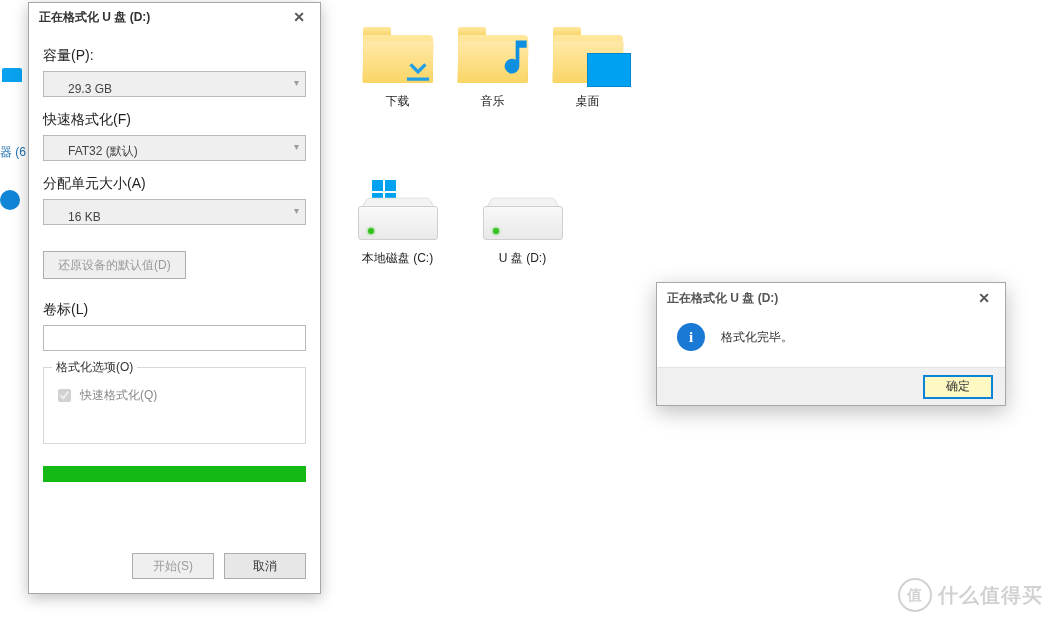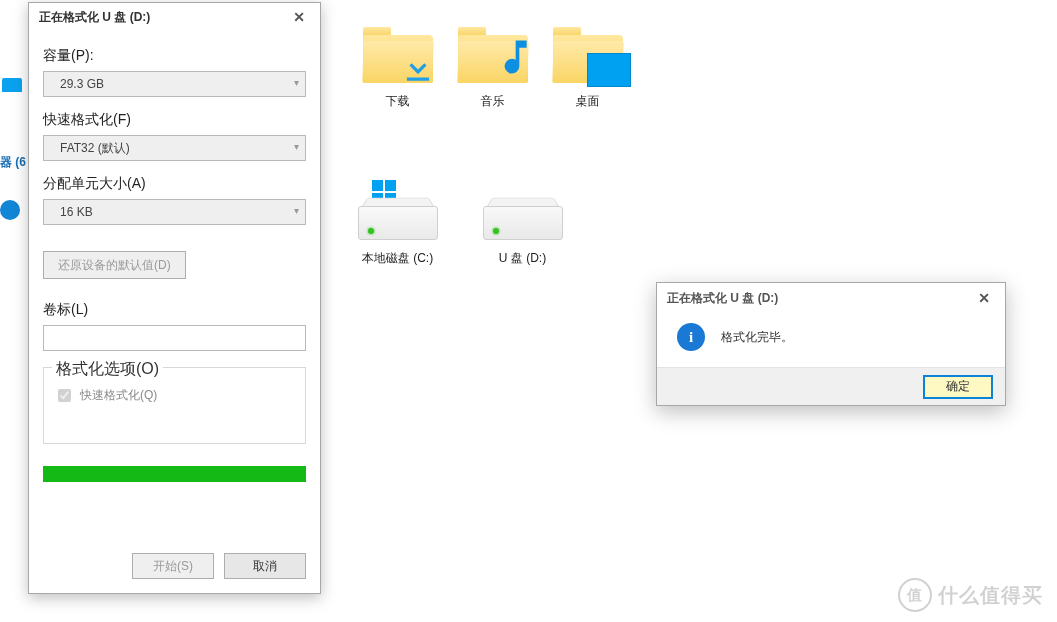--- a/index.html
+++ b/index.html
@@ -19,41 +19,41 @@
   .music-note svg path{ fill:#0F8FE0; }
   .desk-rect{ position:absolute; right:-8px; bottom:-4px; width:44px; height:34px; background:#00A1F1; border:1px solid #0088cf; }
   .drive-row { position:absolute; top:180px; left:350px; display:flex; gap:30px; }
   .drive-ico { width:80px; height:60px; position:relative; }
   .drive-body{ position:absolute; bottom:0; width:80px; height:34px; background:linear-gradient(#f9f9f9,#e9e9e9); border:1px solid #cfcfcf; border-radius:3px; }
   .drive-top { position:absolute; bottom:30px; left:6px; width:68px; height:14px; background:#f3f3f3; border:1px solid #dcdcdc; border-radius:2px 2px 0 0; transform:perspective(40px) rotateX(35deg); }
   .drive-led { position:absolute; bottom:6px; left:10px; width:6px; height:6px; border-radius:50%; background:#35c220; box-shadow:0 0 3px #35c220; }
   .win-badge{ position:absolute; top:0; left:14px; width:26px; height:26px; }
   .win-badge div{position:absolute;width:11px;height:11px;background:#00A1F1;}
   .win-badge .a{top:0;left:0;} .win-badge .b{top:0;left:13px;} .win-badge .c{top:13px;left:0;} .win-badge .d{top:13px;left:13px;}
-  .sidebar-fragment{ position:absolute; top:10px; left:0; width:44px; height:270px;font-weight:bold; }
+  .sidebar-fragment{ position:absolute; top:0; left:0; width:44px; height:270px; }
   .sb-pc{position:absolute;top:68px;left:2px;width:20px;height:14px;background:#0aa2ef;border-radius:2px 2px 0 0;}
   .sb-txt{position:absolute;top:144px;left:0;color:#1b6fb1;font-size:12px;white-space:nowrap;}
   .sb-usb{position:absolute;top:190px;left:0;width:20px;height:20px;background:#1185d6;border-radius:50%;}
   
   .dlg { position:absolute; top:2px; left:28px; width:293px; height:592px; background:#fff; border:1px solid #a7a7a7; box-shadow:0 4px 14px rgba(0,0,0,.25); }
   .dlg-title{ height:28px; display:flex; align-items:center; padding:0 6px 0 10px; font-size:12px; color:#333;font-weight:bold; }
   .dlg-title .t{flex:1;}
   .close-x{ width:30px; height:22px; display:flex; align-items:center; justify-content:center; color:#555; font-size:14px; cursor:default; }
   .dlg-body{ padding:2px 14px 0 14px; }
   .field-label{ font-size:14px; color:#222; margin:14px 0 6px 0; }
-  .dd{ position:relative; width:100%; height:26px; border:1px solid #b9b9b9; background:#eef0f1; display:flex; align-items:center; padding:0 16px; font-size:12px; color:#444; }
+  .dd{ position:relative; width:100%; height:26px; border:1px solid #b9b9b9; background:#eef0f1; display:flex; align-items:flex-end; padding:0 24px; font-size:12px; color:#444; }
   .dd.disabled{ background:#efefef; }
   .dd .chev{ position:absolute; right:6px; top:5px; color:#9a9a9a; font-size:10px; }
   .btn{ height:26px; padding:0 14px; border:1px solid #adadad; background:#e7e7e7; font-size:12px; color:#333; }
   .btn.disabled{ color:#9a9a9a; background:#efefef; }
   .restore-wrap{ margin-top:26px; }
   .restore-wrap .btn{ height:28px; }
   .textbox{ width:100%; height:26px; border:1px solid #b9b9b9; background:#fff; padding:0 6px; font-size:12px; }
   .group{ border:1px solid #d8d8d8; margin-top:16px; padding:12px 10px 38px 10px; position:relative; }
-  .group-legend{ position:absolute; top:-9px; left:8px; background:#fff; padding:0 4px; font-size:16px; }
+  .group-legend{ position:absolute; top:-9px; left:8px; background:#fff; padding:0 4px; font-size:12px; }
   .cb{ display:flex; align-items:center; gap:6px; font-size:12px; margin-top:6px; color:#8a8a8a; }
   .cb input{ accent-color:#888; }
   .progress{ margin-top:22px; width:100%; height:16px; background:#15b915; }
   .dlg-buttons{ position:absolute; bottom:14px; right:14px; display:flex; gap:10px; }
   .dlg-buttons .btn{ width:82px; height:26px; }
   
   .msgbox{ position:absolute; top:282px; left:656px; width:350px; height:124px; background:#fff; border:1px solid #a7a7a7; box-shadow:0 6px 20px rgba(0,0,0,.25); }
   .msgbox .dlg-title{ height:30px; color:#555; }
   .msg-body{ padding:10px 16px 0 20px; display:flex; align-items:center; gap:16px; }
   .info-ico{ width:28px; height:28px; border-radius:50%; background:#1979d4; color:#fff; display:flex; align-items:center; justify-content:center; font-weight:bold; font-family:Georgia,serif; font-size:15px; }

